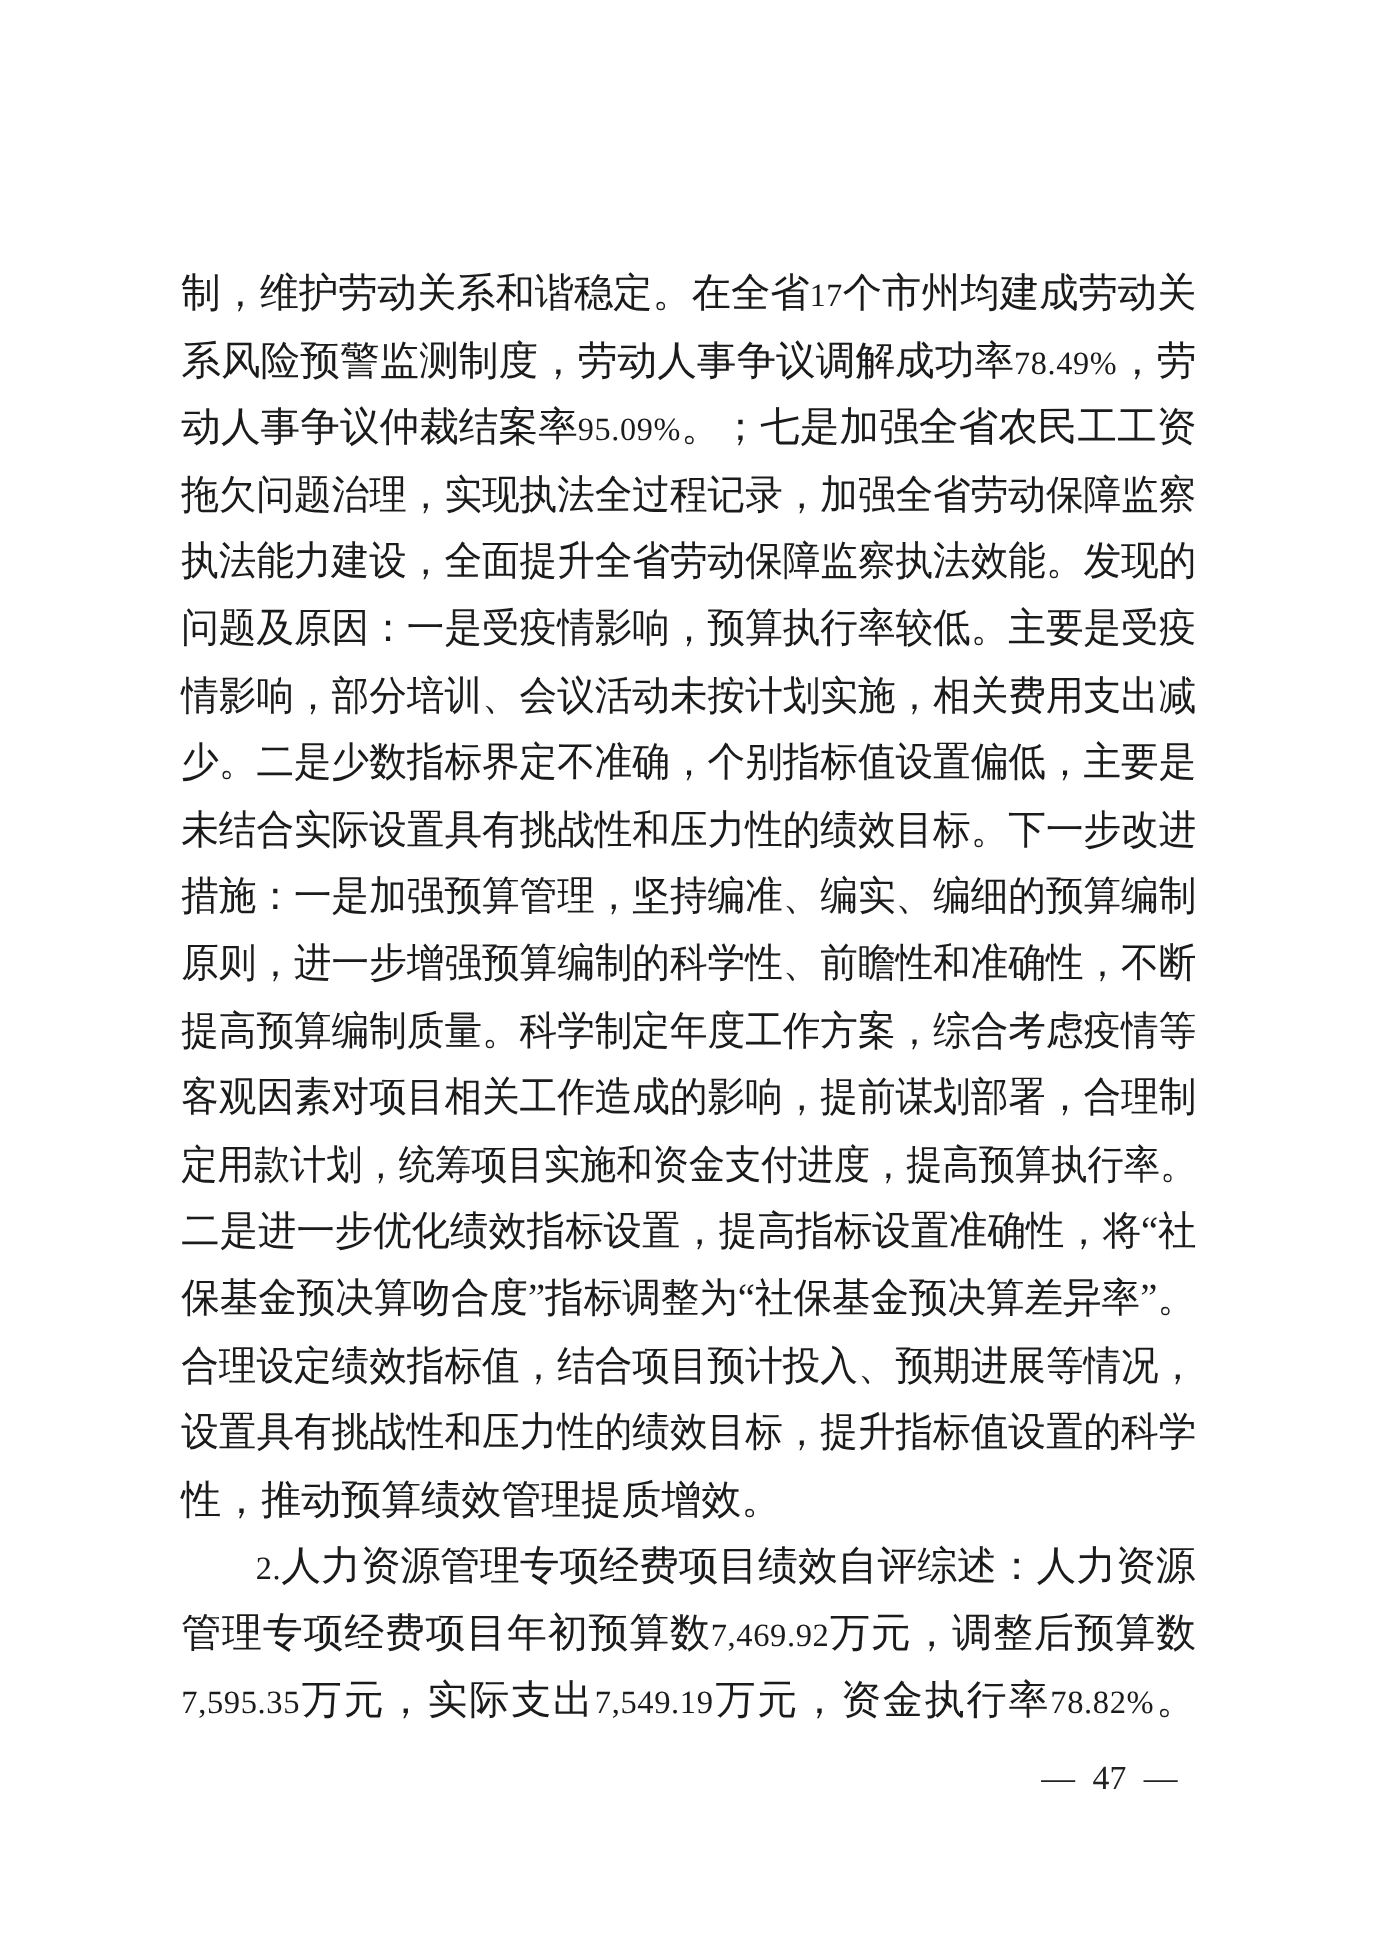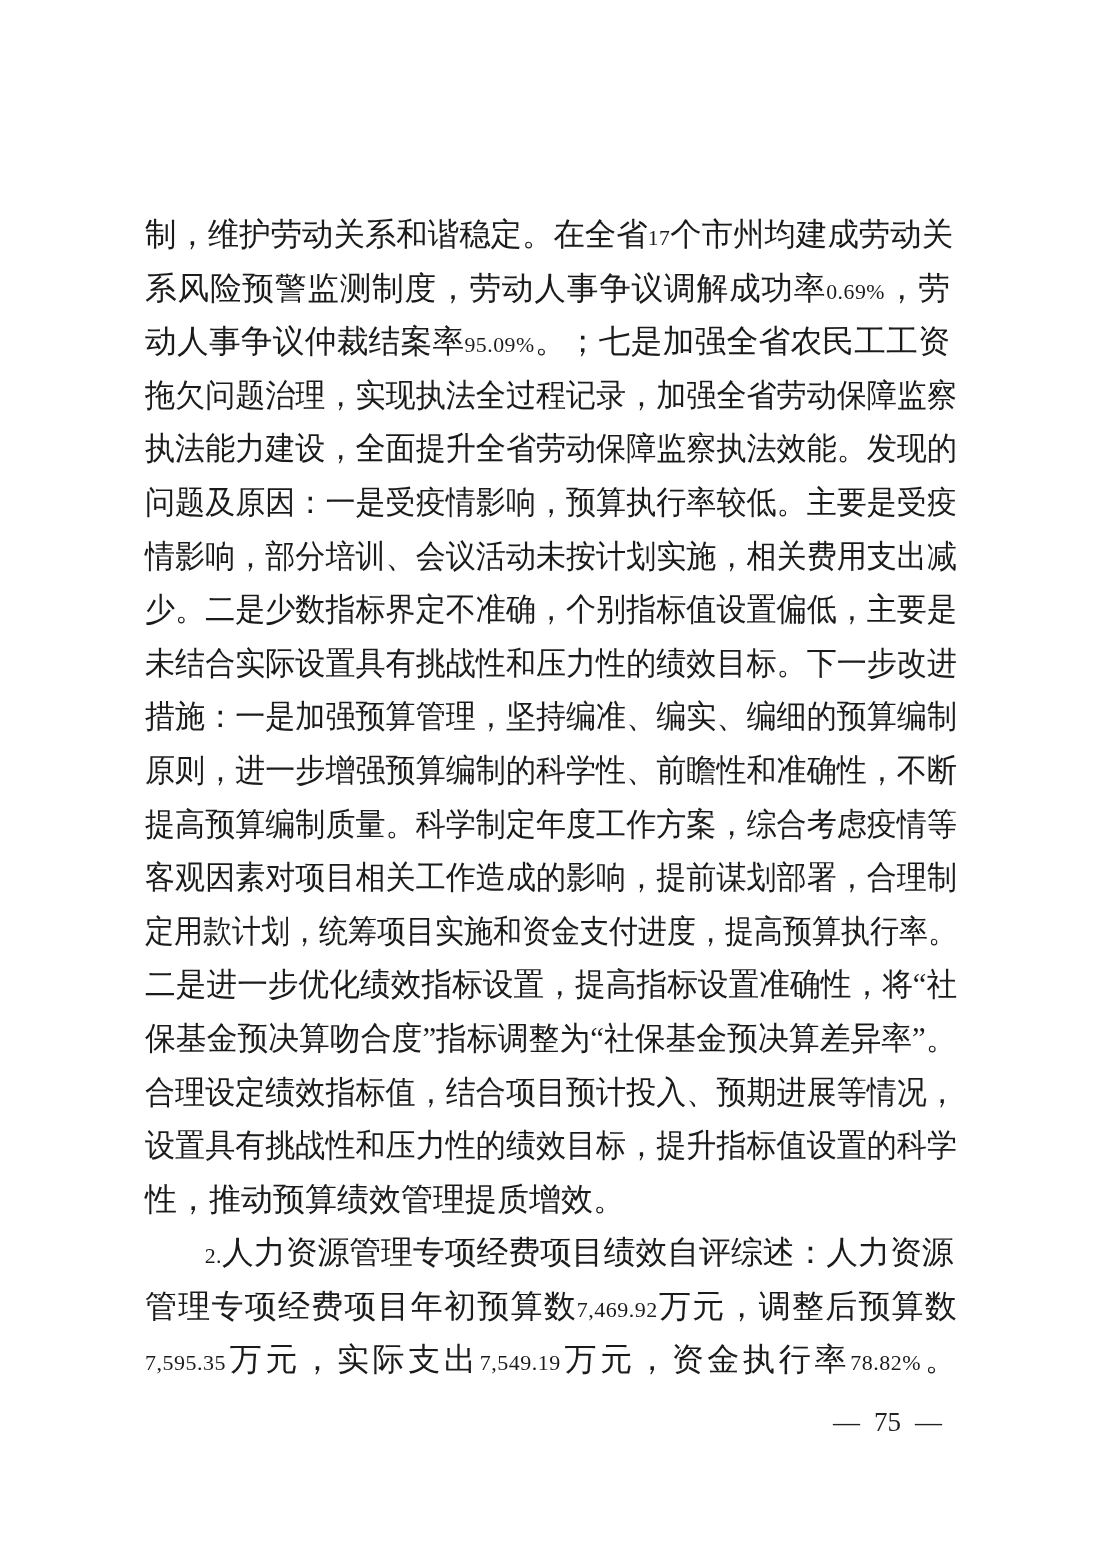--- a/index.html
+++ b/index.html
@@ -37,21 +37,21 @@
   }
   .text-line.last {
     justify-content: flex-start;
   }
   .text-line.indent {
     padding-left: 60px;
   }
   .t-cjk { display: inline-block; }
   .t-lat {
     display: inline-block;
-    font-size: 22px;
+    font-size: 26px;
     letter-spacing: 0.5px;
   }
   .footer {
     position: absolute;
     top: 1404px;
     right: 160px;
     display: flex;
     align-items: center;
     gap: 14px;
     font-size: 27px;
@@ -109,21 +109,21 @@
           <span class="t-cjk">动</span>
           <span class="t-cjk">人</span>
           <span class="t-cjk">事</span>
           <span class="t-cjk">争</span>
           <span class="t-cjk">议</span>
           <span class="t-cjk">调</span>
           <span class="t-cjk">解</span>
           <span class="t-cjk">成</span>
           <span class="t-cjk">功</span>
           <span class="t-cjk">率</span>
-          <span class="t-lat">0.69%</span>
+          <span class="t-lat">78.49%</span>
           <span class="t-cjk">，</span>
           <span class="t-cjk">劳</span>
         </div>
         <div class="text-line" style="transform-origin: left center; transform: scaleX(0.991453);">
           <span class="t-cjk">动</span>
           <span class="t-cjk">人</span>
           <span class="t-cjk">事</span>
           <span class="t-cjk">争</span>
           <span class="t-cjk">议</span>
           <span class="t-cjk">仲</span>
@@ -671,16 +671,16 @@
           <span class="t-cjk">执</span>
           <span class="t-cjk">行</span>
           <span class="t-cjk">率</span>
           <span class="t-lat">78.82%</span>
           <span class="t-cjk">。</span>
         </div>
       </div>
     </div>
   <div class="footer">
     <span class="dash">—</span>
-    <span>75</span>
+    <span>47</span>
     <span class="dash">—</span>
   </div>
 </div>
 
 </body></html>

